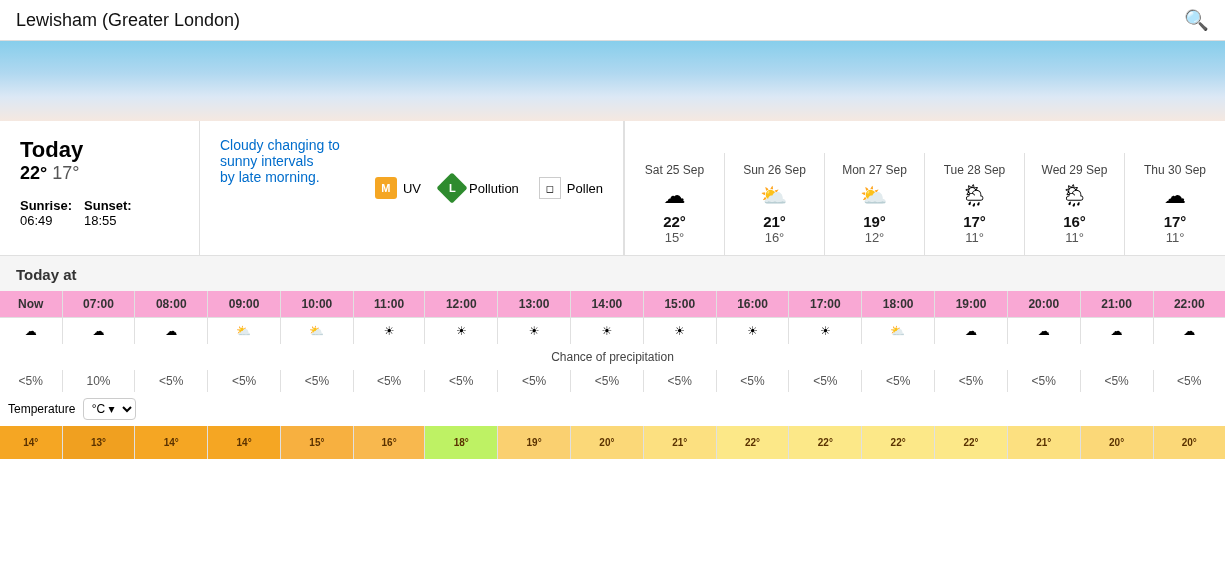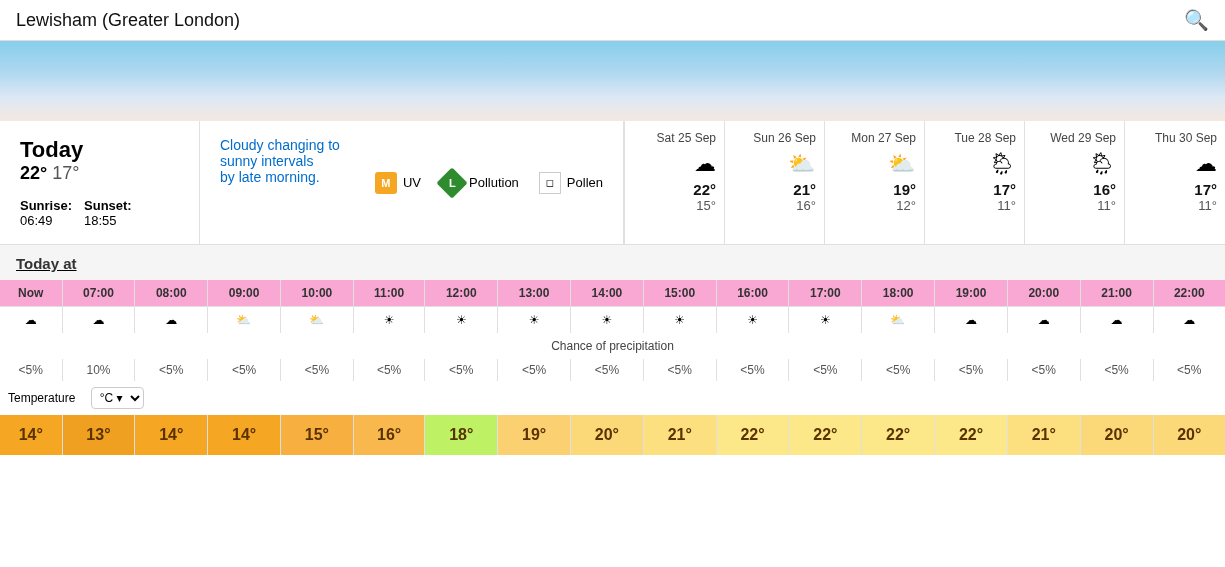--- a/index.html
+++ b/index.html
@@ -56,31 +56,31 @@
     .pollen-icon {
       width: 22px; height: 22px; border: 1px solid #ccc;
       display: flex; align-items: center; justify-content: center; font-size: 10px;
     }
 
     
     .forecast-strip {
       display: flex; border-left: 1px solid #e0e0e0;
     }
     .forecast-day {
-      flex: 1; padding: 10px 8px; text-align: right;
-      border-right: 1px solid #e0e0e0; min-width: 100px;
+      flex: 1; padding: 10px 8px; text-align: center;
+      border-right: 1px solid #e0e0e0; min-width: 100px; margin-top: 32px;
     }
     .forecast-day:last-child { border-right: none; }
     .forecast-date { font-size: 12px; color: #444; margin-bottom: 6px; }
     .forecast-icon { font-size: 22px; margin-bottom: 4px; }
     .forecast-high { font-size: 15px; font-weight: bold; color: #111; }
     .forecast-low { font-size: 13px; color: #555; }
 
     
-    .today-at-section { background: #f5f5f5; padding: 10px 16px 0 16px; text-decoration: underline; }
+    .today-at-section { background: #f5f5f5; padding: 10px 16px 0 16px; }
     .today-at-label { font-size: 15px; font-weight: bold; color: #333; padding-bottom: 8px; }
 
     
     .hourly-table { width: 100%; border-collapse: collapse; background: #fff; }
     .hourly-table th, .hourly-table td {
       border-right: 1px solid #e0e0e0; padding: 6px 4px; text-align: center; font-size: 12px;
     }
     .hourly-table th { font-weight: bold; color: #333; border-bottom: 1px solid #e0e0e0; }
     .hourly-table .time-row th { background: #f9a8d4; }
     .hourly-table td:first-child, .hourly-table th:first-child { border-left: none; }
@@ -94,21 +94,21 @@
     .temp-unit-selector {
       display: inline-flex; align-items: center; gap: 4px; font-size: 12px; color: #333;
     }
     .temp-select {
       border: 1px solid #ccc; border-radius: 4px; padding: 2px 4px; font-size: 12px;
       background: #fff; cursor: pointer;
     }
 
     
     .temp-bar-row td {
-      padding: 0; height: 40px; font-size: 16px; font-weight: bold; color: #5a3200;
+      padding: 0; height: 33px; font-size: 10px; font-weight: bold; color: #5a3200;
       text-align: center; vertical-align: middle;
     }
   </style>
 </head>
 <body>
 
 <div class="header">
   <span class="header-title">Lewisham (Greater London)</span>
   <span class="search-icon">🔍</span>
 </div>
@@ -264,21 +264,21 @@
           <td>&lt;5%</td>
           <td>&lt;5%</td>
           <td>&lt;5%</td>
           <td>&lt;5%</td>
           <td>&lt;5%</td>
           <td>&lt;5%</td>
           <td>&lt;5%</td>
         </tr>
         <tr>
           <td colspan="17" style="padding: 6px 8px; text-align: left;">
-  <span style="margin-right:12px">Temperature</span>
+  <span style="margin-right:4px">Temperature</span>
   <span class="temp-unit-selector">
     <select class="temp-select">
       <option value="C">°C ▾</option>
       <option value="F">°F ▾</option>
     </select>
   </span>
 </td>
         </tr>
         <tr class="temp-bar-row">
           <td style="background-color: rgb(245, 166, 35);">14°</td>

